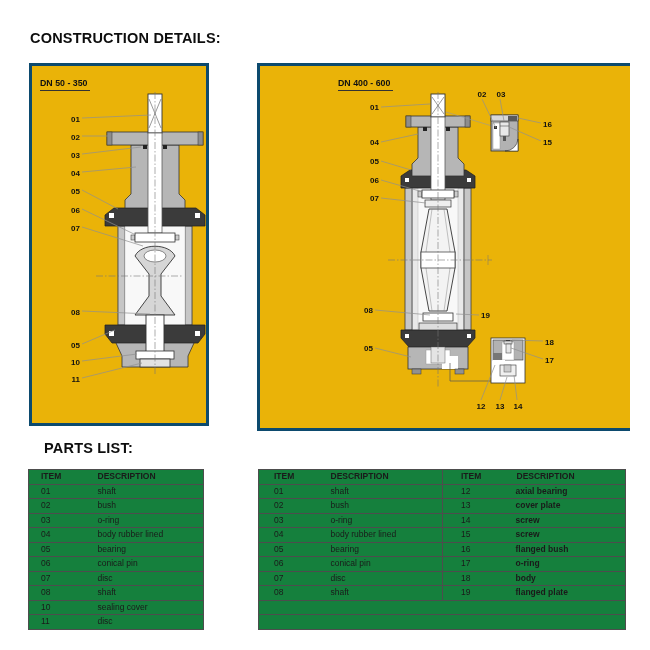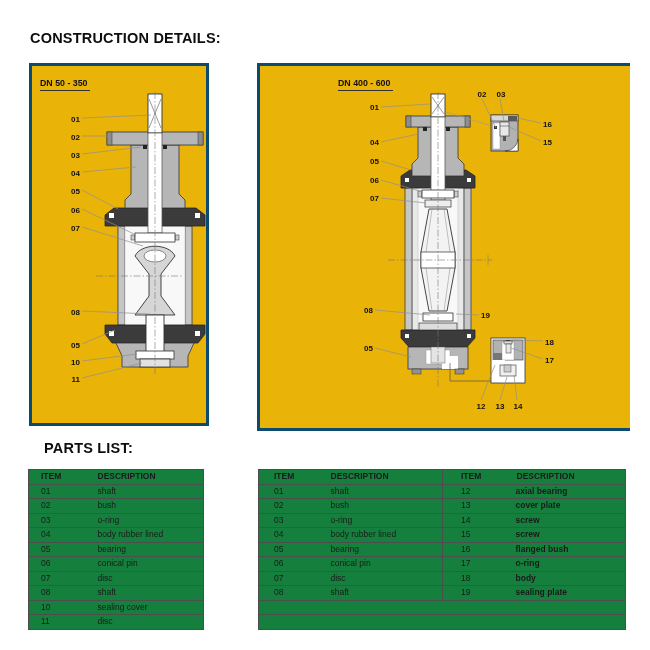--- a/index.html
+++ b/index.html
@@ -373,21 +373,21 @@
     <tr>
           <td class="i1">07</td>
           <td>disc</td>
           <td class="div">18</td>
           <td class="d2">body</td>
         </tr>
     <tr>
           <td class="i1">08</td>
           <td>shaft</td>
           <td class="div">19</td>
-          <td class="d2">sealing plate</td>
+          <td class="d2">flanged plate</td>
         </tr>
     <tr class="empty-row">
           <td colspan="4"></td>
         </tr>
     <tr class="empty-row">
           <td colspan="4"></td>
         </tr>
   </tbody>
     </table>
 

